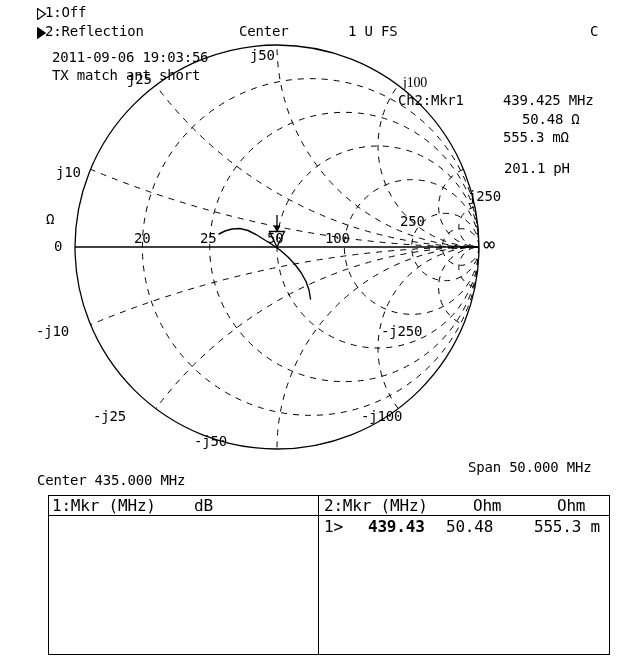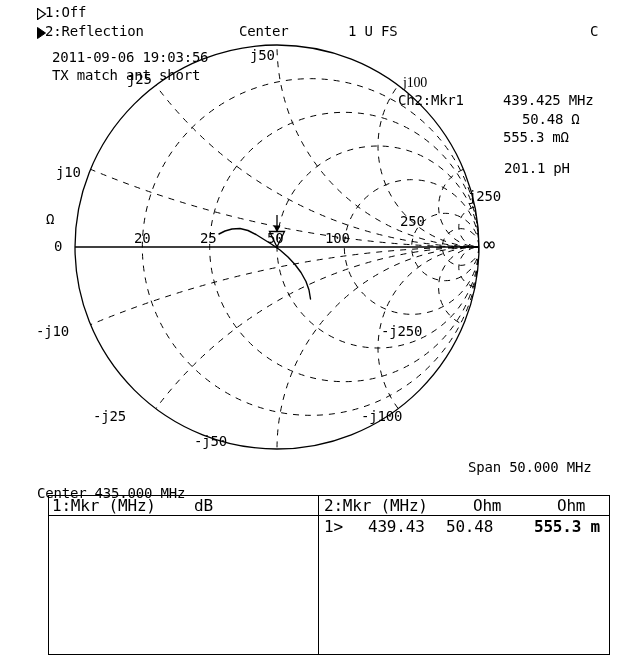--- a/index.html
+++ b/index.html
@@ -104,39 +104,39 @@
 
 <div class="t" style="left:52px;top:49px">2011-09-06 19:03:56</div>
 <div class="t" style="left:52px;top:67px">TX match ant short</div>
 
 <div class="t" style="left:398px;top:92px">Ch2:Mkr1</div>
 <div class="t" style="left:503px;top:92px">439.425 MHz</div>
 <div class="t" style="left:522px;top:111px">50.48 Ω</div>
 <div class="t" style="left:503px;top:129px">555.3 mΩ</div>
 <div class="t" style="left:504px;top:160px">201.1 pH</div>
 
-<div class="t" style="left:37px;top:485px">Center 435.000 MHz</div>
+<div class="t" style="left:37px;top:472px">Center 435.000 MHz</div>
 <div class="t" style="left:468px;top:459px">Span 50.000 MHz</div>
 
 <div class="mtable">
   <div class="panel left">
     <div class="phead">
       <span class="cell" style="left:3px">1:Mkr (MHz)</span>
       <span class="cell" style="left:145px">dB</span>
     </div>
     <div class="pbody" id="ch1-rows"></div>
   </div>
   <div class="panel right">
     <div class="phead">
       <span class="cell" style="left:5px">2:Mkr (MHz)</span>
       <span class="cell" style="left:154px">Ohm</span>
       <span class="cell" style="left:238px">Ohm</span>
     </div>
     <div class="pbody" id="ch2-rows">
         <div class="rowline">
           <span class="cell" style="left: 5px;">1&gt;</span>
-          <span class="cell" style="left: 49px;">439.43</span>
+          <span class="cell" style="left: 49px; font-weight: bold;">439.43</span>
           <span class="cell" style="left: 127px;">50.48</span>
-          <span class="cell" style="left: 215px; font-weight: bold;">555.3 m</span>
+          <span class="cell" style="left: 215px;">555.3 m</span>
         </div>
       </div>
   </div>
 </div>
 
 </body></html>

